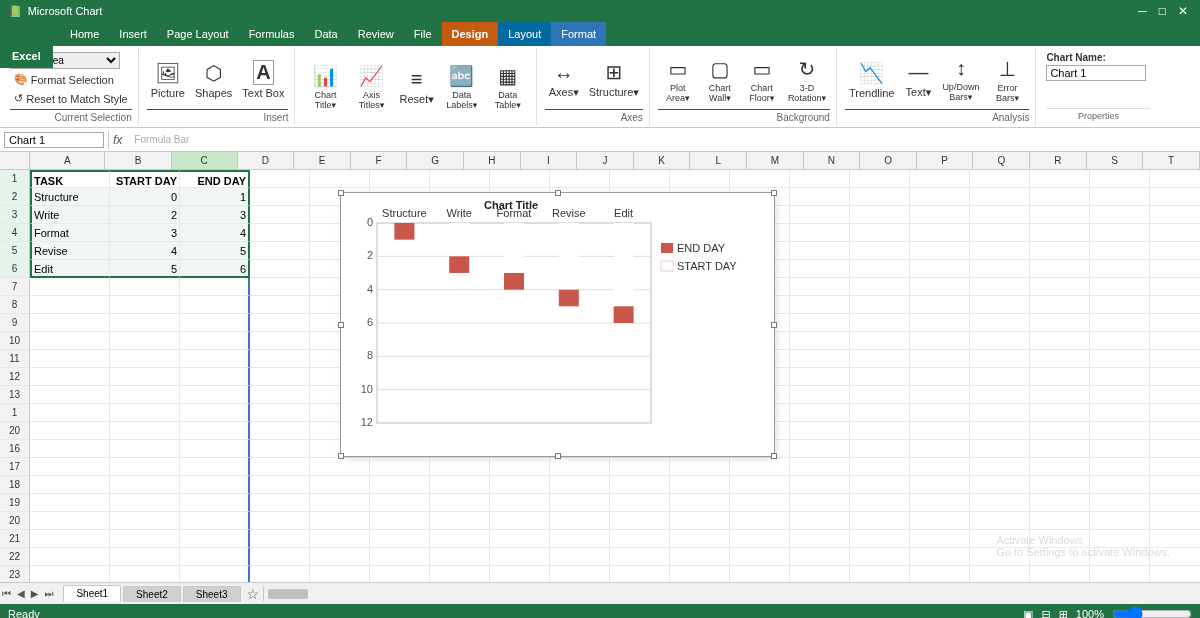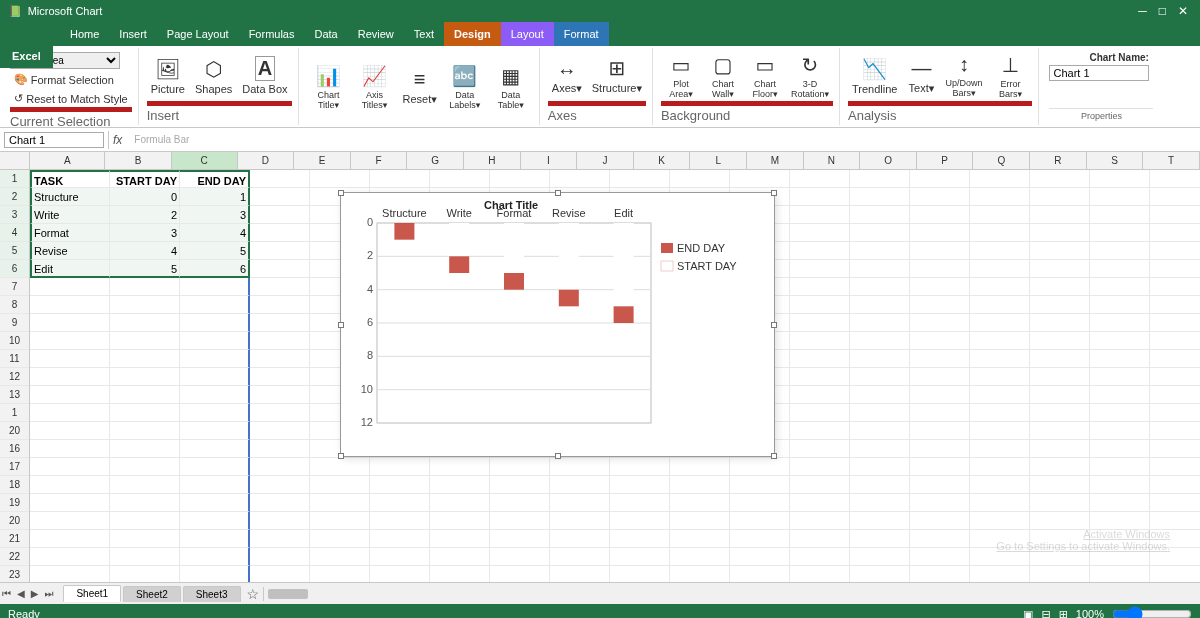--- a/index.html
+++ b/index.html
@@ -35,21 +35,21 @@
       height: 24px;
       display: flex;
       align-items: center;
     }
     .ribbon-tab.active {
       background: white;
       color: #217346;
       font-weight: bold;
     }
     .ribbon-tab.special { background: #c55a11; color: white; }
-    .ribbon-tab.special2 { background: #8b5cf6; color: white; }
+    .ribbon-tab.special2 { background: #0369a1; color: white; }
     .ribbon-tab.special3 { background: #2e75b6; color: white; }
 
     
     .file-btn {
       position: absolute;
       left: 0;
       top: 22px;
       background: #217346;
       color: white;
       padding: 2px 12px;
@@ -75,26 +75,26 @@
       display: flex;
       flex-direction: column;
       align-items: center;
       border-right: 1px solid #e0e0e0;
       padding: 2px 6px;
       min-width: fit-content;
     }
     .ribbon-group:last-child { border-right: none; }
     .ribbon-group-label {
       color: #666;
-      font-size: 13px;
+      font-size: 10px;
       margin-top: auto;
       padding-top: 2px;
-      border-top: 5px solid #b91c1c;
+      border-top: 1px solid #b91c1c;
       width: 100%;
-      text-align: left;
+      text-align: right;
     }
     .ribbon-items {
       display: flex;
       gap: 2px;
       flex: 1;
       align-items: center;
     }
     .ribbon-btn {
       display: flex;
       flex-direction: column;
@@ -122,21 +122,21 @@
       white-space: nowrap;
     }
 
     
     .properties-group {
       display: flex;
       flex-direction: column;
       padding: 4px 8px;
       min-width: 120px;
     }
-    .chart-name-label { font-size: 10px; color: #333; font-weight: bold; margin-left: 40px; }
+    .chart-name-label { font-size: 10px; color: #333; font-weight: bold; }
     .chart-name-input {
       border: 1px solid #aaa;
       padding: 1px 3px;
       font-size: 11px;
       width: 100px;
       margin-top: 2px;
     }
 
     
     .formula-bar {
@@ -268,21 +268,21 @@
 
 <div style="position:relative; height:24px; background:#217346;">
   <div class="file-btn">Excel</div>
   <div class="ribbon-tabs" style="padding-left:60px;">
     <div class="ribbon-tab">Home</div>
     <div class="ribbon-tab">Insert</div>
     <div class="ribbon-tab">Page Layout</div>
     <div class="ribbon-tab">Formulas</div>
     <div class="ribbon-tab">Data</div>
     <div class="ribbon-tab">Review</div>
-    <div class="ribbon-tab">Text</div>
+    <div class="ribbon-tab">File</div>
     <div class="ribbon-tab special active">Design</div>
     <div class="ribbon-tab special2">Layout</div>
     <div class="ribbon-tab special3">Format</div>
   </div>
 </div>
 
 <div class="ribbon">
 
   <div class="ribbon-group" style="min-width:120px;">
     <div style="flex:1; display:flex; flex-direction:column; gap:2px; padding-top:2px;">
@@ -306,21 +306,21 @@
       <div class="ribbon-btn">
         <span class="icon">🖼</span>
         <span>Picture</span>
       </div>
       <div class="ribbon-btn">
         <span class="icon">⬡</span>
         <span>Shapes</span>
       </div>
       <div class="ribbon-btn">
         <span class="icon" style="font-size:20px; font-weight:bold; border:1px solid #999; padding:0 2px;">A</span>
-        <span>Data Box</span>
+        <span>Text Box</span>
       </div>
     </div>
     <div class="ribbon-group-label">Insert</div>
   </div>
 
   <div class="ribbon-group">
     <div class="ribbon-items">
       <div class="ribbon-btn" style="min-width:44px;">
         <span class="icon">📊</span>
         <span style="font-size:9px;">Chart<br>Title▾</span>
@@ -986,21 +986,21 @@
             <rect x="163" y="80" width="20" height="16.666666666666657" fill="#c0392b" opacity="0.85"></rect>
             <rect x="217.79999999999998" y="30" width="20" height="66.66666666666666" fill="white" stroke="none"></rect>
             <rect x="217.79999999999998" y="96.66666666666666" width="20" height="16.666666666666686" fill="#c0392b" opacity="0.85"></rect>
             <rect x="272.59999999999997" y="30" width="20" height="83.33333333333334" fill="white" stroke="none"></rect>
             <rect x="272.59999999999997" y="113.33333333333334" width="20" height="16.666666666666657" fill="#c0392b" opacity="0.85"></rect>
             <rect x="320" y="50" width="12" height="10" fill="#c0392b" opacity="0.85"></rect>
             <text x="336" y="59" font-size="9" fill="#333">END DAY</text>
             <rect x="320" y="68" width="12" height="10" fill="#c0392b" opacity="0.5" stroke="#c0392b" stroke-width="0.5" fill-opacity="0"></rect>
             <text x="336" y="77" font-size="9" fill="#333">START DAY</text>
           </svg><div style="position: absolute; width: 6px; height: 6px; background: white; border: 1px solid rgb(119, 119, 119); z-index: 11; top: -3px; left: -3px;"></div><div style="position: absolute; width: 6px; height: 6px; background: white; border: 1px solid rgb(119, 119, 119); z-index: 11; top: -3px; left: 50%; transform: translateX(-50%);"></div><div style="position: absolute; width: 6px; height: 6px; background: white; border: 1px solid rgb(119, 119, 119); z-index: 11; top: -3px; right: -3px;"></div><div style="position: absolute; width: 6px; height: 6px; background: white; border: 1px solid rgb(119, 119, 119); z-index: 11; top: 50%; left: -3px; transform: translateY(-50%);"></div><div style="position: absolute; width: 6px; height: 6px; background: white; border: 1px solid rgb(119, 119, 119); z-index: 11; top: 50%; right: -3px; transform: translateY(-50%);"></div><div style="position: absolute; width: 6px; height: 6px; background: white; border: 1px solid rgb(119, 119, 119); z-index: 11; bottom: -3px; left: -3px;"></div><div style="position: absolute; width: 6px; height: 6px; background: white; border: 1px solid rgb(119, 119, 119); z-index: 11; bottom: -3px; left: 50%; transform: translateX(-50%);"></div><div style="position: absolute; width: 6px; height: 6px; background: white; border: 1px solid rgb(119, 119, 119); z-index: 11; bottom: -3px; right: -3px;"></div></div>
-        <div style="position: absolute; bottom: 30px; right: 30px; color: rgba(150, 150, 150, 0.35); font-size: 15px; text-align: right; pointer-events: none; z-index: 5; text-decoration: underline;">
+        <div style="position: absolute; bottom: 24px; right: 30px; color: rgba(150, 150, 150, 0.35); font-size: 15px; text-align: left; pointer-events: none; z-index: 5;">
           <div>Activate Windows</div>
           <div style="font-size:11px;">Go to Settings to activate Windows.</div>
         </div>
       </div>
   </div>
 </div>
 
 <div style="display:flex; align-items:center; background:#f0f0f0; border-top:1px solid #c8c8c8; height:22px;">
   <div class="sheet-nav">
     <span class="sheet-nav-btn">⏮</span>

